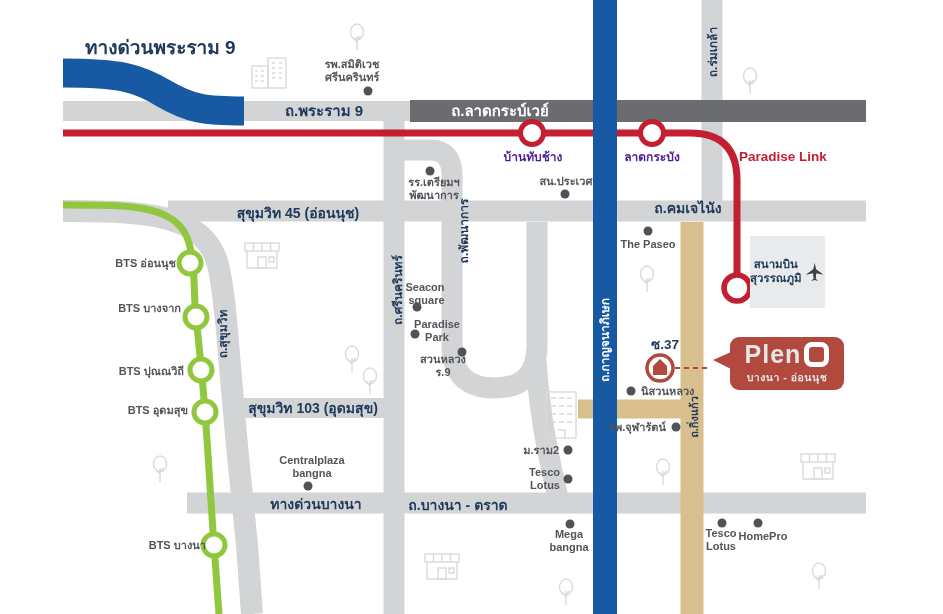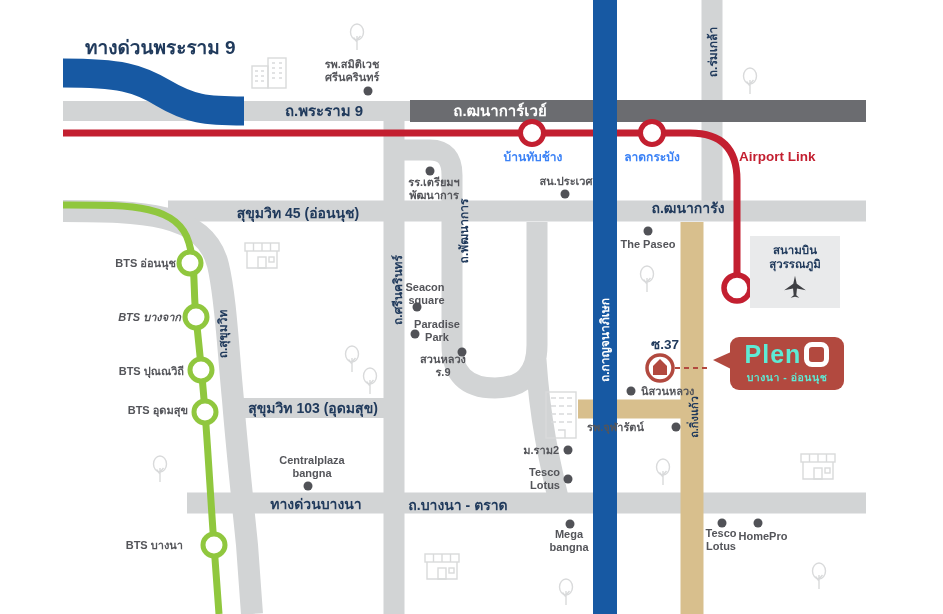--- a/index.html
+++ b/index.html
@@ -10,35 +10,35 @@
   .c{transform:translate(-50%,-50%);text-align:center;}
   .l{transform:translate(0,-50%);text-align:left;}
   .r{transform:translate(-100%,-50%);text-align:right;}
   .v{transform:translate(-50%,-50%) rotate(-90deg);text-align:center;white-space:nowrap;}
   .navy{color:#203a5c;font-weight:bold;}
   .white{color:#ffffff;font-weight:bold;}
   .red{color:#c31f30;font-weight:bold;}
   .title{font-size:19px;}
   .road-lbl{font-size:14px;}
   .road-lbl-lg{font-size:15px;}
-  .station{font-size:12px;color:#3b82f6;font-weight:bold;}
+  .station{font-size:12px;color:#4c1d95;font-weight:bold;}
   .poi{font-size:11px;color:#54555a;font-weight:bold;}
   .soi{font-size:13.5px;}
   .vsm{font-size:12px;}
   .vxs{font-size:11px;}
   .dot{position:absolute;z-index:3;width:9px;height:9px;border-radius:50%;
        background:#515257;transform:translate(-50%,-50%);}
-  .airport-box{position:absolute;z-index:2;left:750px;top:236px;width:90px;height:72px;
-       background:#e9eaeb;display:flex;flex-direction:column;align-items:center;
+  .airport-box{position:absolute;z-index:2;left:750px;top:236px;width:75px;height:72px;
+       background:#e9eaeb;display:flex;flex-direction:row;align-items:center;
        justify-content:center;gap:2px;}
   .airport-name{font-size:11.5px;color:#203a5c;font-weight:bold;white-space:pre-line;
        text-align:center;line-height:1.2;}
   .logo{position:absolute;z-index:4;left:730px;top:337px;width:114px;height:53px;
        background:#b2493f;border-radius:9px;display:flex;flex-direction:column;
-       align-items:center;justify-content:center;color:#5eead4;}
+       align-items:center;justify-content:center;color:#e5e5e5;}
   .logo-tail{position:absolute;left:-17px;top:15px;width:0;height:0;
        border-top:8px solid transparent;border-bottom:9px solid transparent;
        border-right:18px solid #b2493f;}
   .logo-text{display:flex;align-items:center;line-height:1;font-size:25px;
        font-weight:bold;letter-spacing:1px;}
   .logo-o{width:15px;height:15px;border:5px solid #fff;border-radius:8px;
        display:inline-block;margin-left:3px;}
   .logo-sub{font-size:10.5px;font-weight:bold;margin-top:2px;letter-spacing:0.5px;}
 </style>
 </head>
@@ -133,41 +133,41 @@
       <use href="#tree" transform="translate(160,474)"></use>
       <use href="#tree" transform="translate(663,477)"></use>
       <use href="#tree" transform="translate(566,597)"></use>
       <use href="#tree" transform="translate(819,581)"></use>
     </g>
   </svg>
 
   <div class="lbl navy title" style="left:85px;top:9px;margin-top:28px;">ทางด่วนพระราม 9</div>
 
   <div class="lbl navy road-lbl-lg c" style="left:324px;top:111px;">ถ.พระราม 9</div>
-  <div class="lbl white road-lbl-lg c" style="left:500px;top:111px;">ถ.ฒนาการ์เวย์</div>
+  <div class="lbl white road-lbl-lg c" style="left:500px;top:111px;">ถ.ลาดกระบ์เวย์</div>
   <div class="lbl navy vsm v" style="left:713px;top:52px;">ถ.ร่มเกล้า</div>
-  <div class="lbl navy road-lbl c" style="left:688px;top:208px;">ถ.ฒนาการัง</div>
+  <div class="lbl navy road-lbl c" style="left:688px;top:208px;">ถ.คมเจไนัง</div>
   <div class="lbl navy road-lbl c" style="left:298px;top:213px;">สุขุมวิท 45 (อ่อนนุช)</div>
   <div class="lbl navy vsm v" style="left:464px;top:231px;">ถ.พัฒนาการ</div>
   <div class="lbl navy vsm v" style="left:398px;top:290px;">ถ.ศรีนครินทร์</div>
   <div class="lbl navy vsm v" style="left:223px;top:334px;">ถ.สุขุมวิท</div>
   <div class="lbl navy road-lbl c" style="left:313px;top:408px;">สุขุมวิท 103 (อุดมสุข)</div>
   <div class="lbl white vsm v" style="left:605px;top:340px;">ถ.กาญจนาภิเษก</div>
   <div class="lbl navy vxs v" style="left:694px;top:417px;">ถ.กิ่งแก้ว</div>
   <div class="lbl navy road-lbl c" style="left:316px;top:504px;">ทางด่วนบางนา</div>
   <div class="lbl navy road-lbl c" style="left:458px;top:505px;">ถ.บางนา - ตราด</div>
 
   <div class="lbl station c" style="left:533px;top:157px;">บ้านทับช้าง</div>
   <div class="lbl station c" style="left:652px;top:157px;">ลาดกระบัง</div>
-  <div class="lbl red l" style="left:739px;top:157px;font-size:13.5px;">Airport Link</div>
+  <div class="lbl red l" style="left:739px;top:157px;font-size:13.5px;">Paradise Link</div>
   <div class="lbl poi r" style="left:176px;top:263px;">BTS อ่อนนุช</div>
-  <div class="lbl poi r" style="left:181px;top:317px;font-style:italic;">BTS บางจาก</div>
+  <div class="lbl poi r" style="left:181px;top:308px;">BTS บางจาก</div>
   <div class="lbl poi r" style="left:184px;top:371px;">BTS ปุณณวิถี</div>
   <div class="lbl poi r" style="left:188px;top:410px;">BTS อุดมสุข</div>
-  <div class="lbl poi r" style="left:183px;top:545px;">BTS บางนา</div>
+  <div class="lbl poi r" style="left:206px;top:545px;">BTS บางนา</div>
 
   <div class="airport-box">
     <div class="airport-name">สนามบิน
 สุวรรณภูมิ</div>
     <svg width="26" height="26" viewBox="0 0 24 24">
       <path fill="#3e3f43" d="M12,1.5 L13.6,9 L22,15 L13.8,13.4 L13.2,19.5 L16,22 L12,21 L8,22 L10.8,19.5 L10.2,13.4 L2,15 L10.4,9 Z"></path>
     </svg>
   </div>
 
   <div class="lbl poi c" style="left:352px;top:71px;text-align:right;">รพ.สมิติเวช
@@ -176,21 +176,21 @@
 พัฒนาการ</div>
   <div class="lbl poi c" style="left:566px;top:181px;">สน.ประเวศ</div>
   <div class="lbl poi c" style="left:648px;top:244px;">The Paseo</div>
   <div class="lbl poi c" style="left:425px;top:294px;text-align:right;">Seacon
 square</div>
   <div class="lbl poi c" style="left:437px;top:331px;">Paradise
 Park</div>
   <div class="lbl poi c" style="left:443px;top:366px;">สวนหลวง
 ร.9</div>
   <div class="lbl poi l" style="left:641px;top:391px;">นิสวนหลวง</div>
-  <div class="lbl poi r" style="left:644px;top:427px;">รพ.จุฬารัตน์</div>
+  <div class="lbl poi r" style="left:666px;top:427px;">รพ.จุฬารัตน์</div>
   <div class="lbl poi c" style="left:312px;top:467px;">Centralplaza
 bangna</div>
   <div class="lbl poi r" style="left:559px;top:450px;text-align:right;">ม.ราม2</div>
   <div class="lbl poi r" style="left:560px;top:479px;">Tesco
 Lotus</div>
   <div class="lbl poi c" style="left:569px;top:541px;">Mega
 bangna</div>
   <div class="lbl poi c" style="left:721px;top:540px;">Tesco
 Lotus</div>
   <div class="lbl poi c" style="left:763px;top:536px;">HomePro</div>

